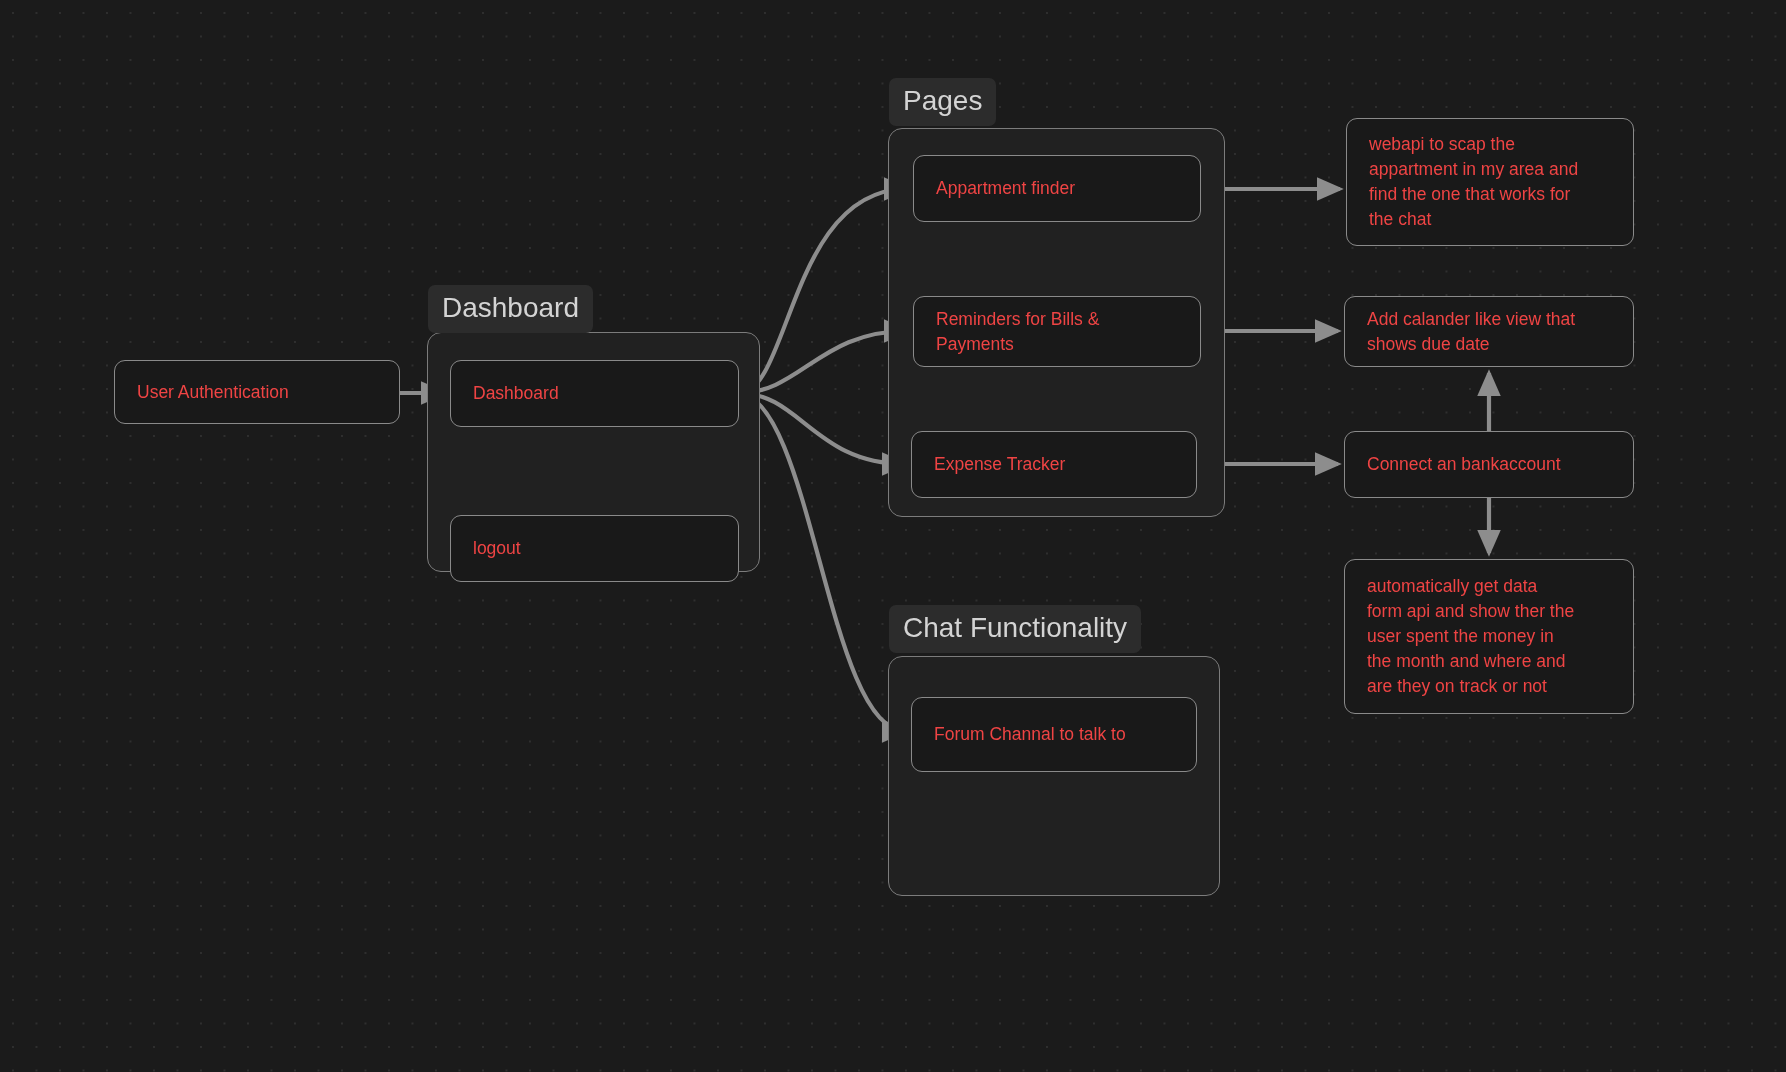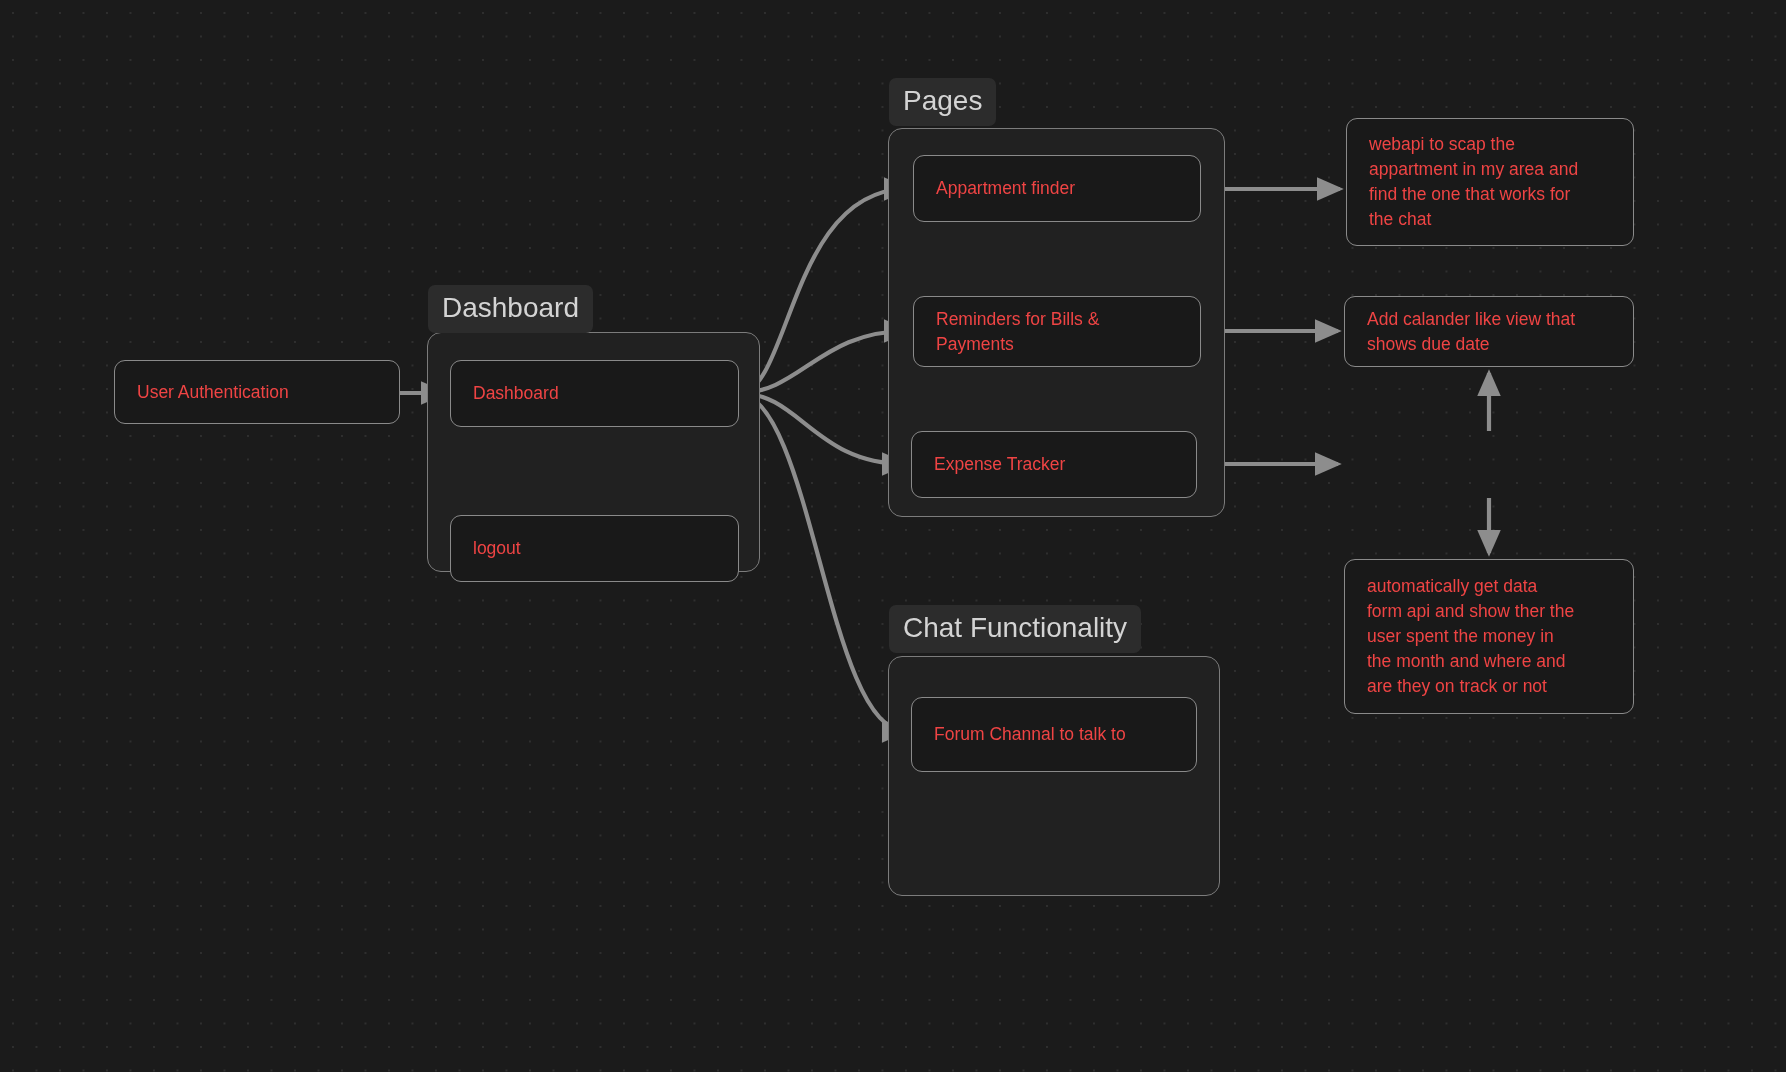--- a/index.html
+++ b/index.html
@@ -150,20 +150,23 @@
     </div>
   </div>
 
   <div class="node multiline" style="left:1344px; top:296px; width:290px; height:71px;">
     <div>
       <span>Add calander like view that</span>
       <span>shows due date</span>
     </div>
   </div>
 
+  <div class="node" style="left:1344px; top:431px; width:290px; height:67px;">
+    <span>Connect an bankaccount</span>
+  </div>
 
   <div class="node multiline" style="left:1344px; top:559px; width:290px; height:155px;">
     <div>
       <span>automatically get data</span>
       <span>form api and show ther the</span>
       <span>user spent the money in</span>
       <span>the month and where and</span>
       <span>are they on track or not</span>
     </div>
   </div>

